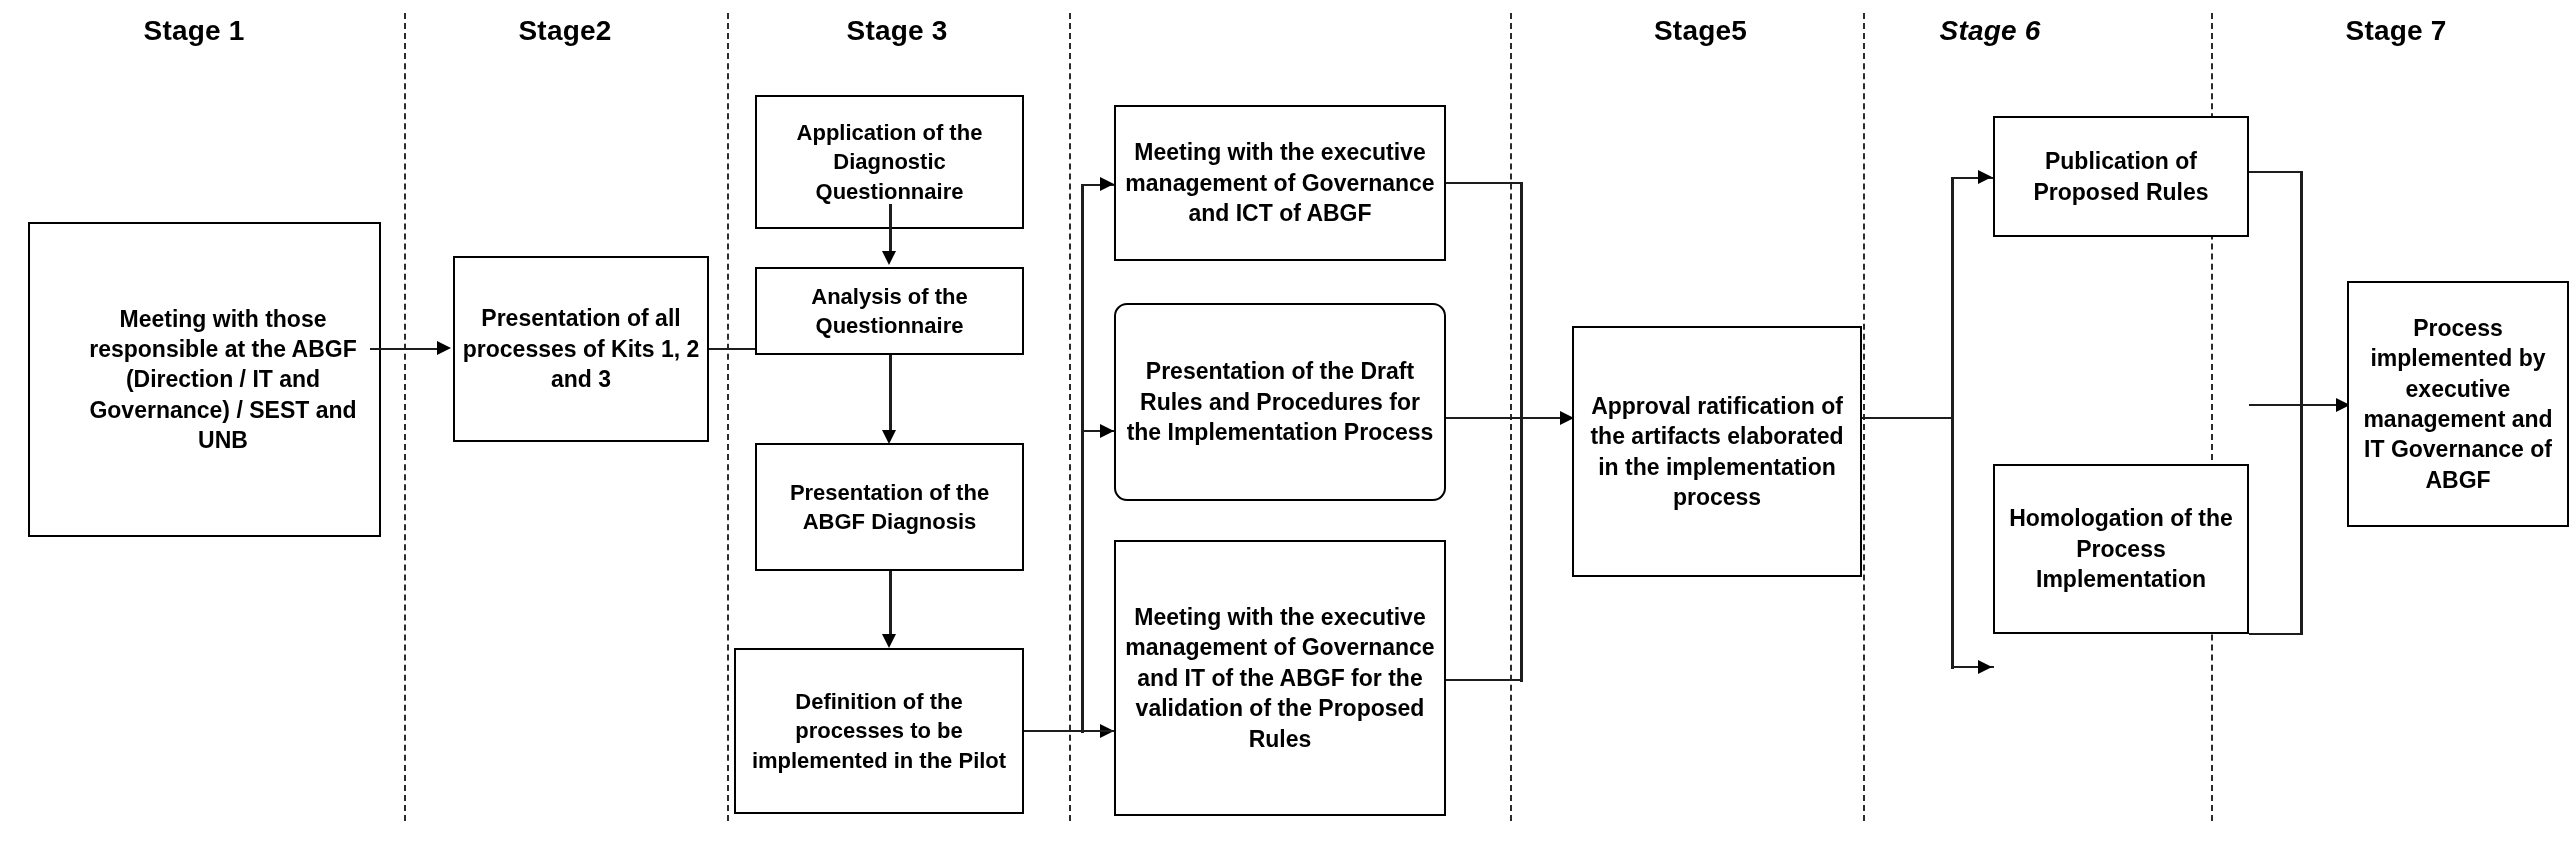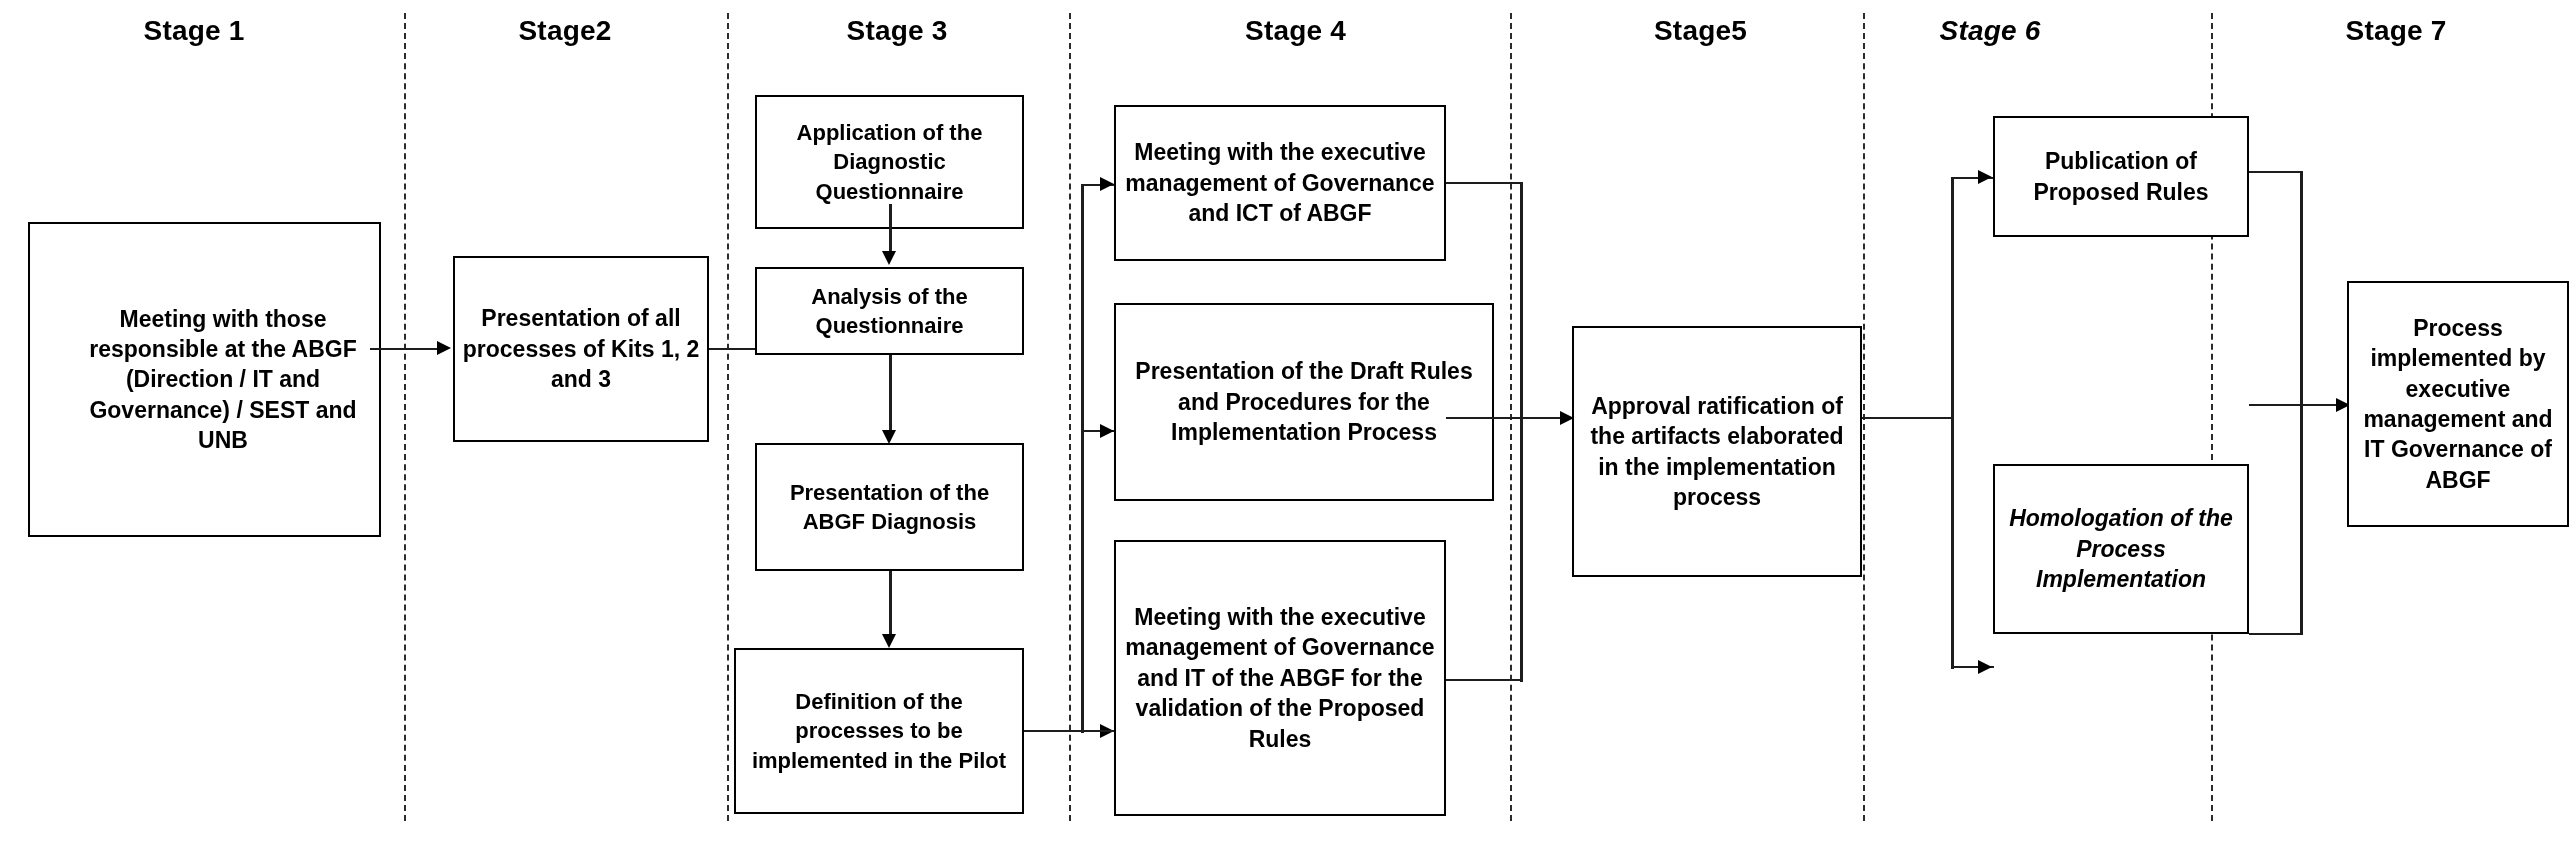--- a/index.html
+++ b/index.html
@@ -77,21 +77,20 @@
   }
 </style>
 </head>
 <body>
 
 <div id="canvas">
 
   <div class="stage-title" style="left:0px; top:15.2px; width:388px;">Stage 1</div>
   <div class="stage-title" style="left:409px; top:15.2px; width:312px;">Stage2</div>
   <div class="stage-title" style="left:731px; top:15.2px; width:332px;">Stage 3</div>
-  <div class="stage-title" style="left:1074px; top:15.2px; width:443px;">Stage 4</div>
   <div class="stage-title" style="left:1524px; top:15.2px; width:353px;">Stage5</div>
   <div class="stage-title" style="left:1824px; top:15.2px; width:332px;font-style:italic;">Stage 6</div>
   <div class="stage-title" style="left:2230px; top:15.2px; width:332px;">Stage 7</div>
 
   <div class="divider" style="left:404px;"></div>
   <div class="divider" style="left:727px;"></div>
   <div class="divider" style="left:1069px;"></div>
   <div class="divider" style="left:1510px;"></div>
   <div class="divider" style="left:1863px;"></div>
   <div class="divider" style="left:2211px;"></div>
@@ -144,21 +143,21 @@
   <div class="conn h-line" style="left:1081px; top:430px; width:36px;"></div>
   <div class="arrow-r" style="left:1100px; top:424px;"></div>
 
   <div class="arrow-r" style="left:1100px; top:724px;"></div>
   <div class="conn h-line" style="left:1081px; top:730px; width:36px;"></div>
 
   <div class="node" style="left:1114px; top:105px; width:332px; height:156px;">
     <span class="txt">Meeting with the executive management of Governance and ICT of ABGF</span>
   </div>
 
-  <div class="node" style="left:1114px; top:303px; width:380px; height:198px;">
+  <div class="node" style="left:1114px; top:303px; width:332px; height:198px;border-radius:13px;">
     <span class="txt">Presentation of the Draft Rules and Procedures for the Implementation Process</span>
   </div>
 
   <div class="node" style="left:1114px; top:540px; width:332px; height:276px;justify-content:center;">
     <span class="txt">Meeting with the executive management of Governance and IT of the ABGF for the validation of the Proposed Rules</span>
   </div>
 
   <div class="conn h-line" style="left:1446px; top:182px; width:76px;"></div>
   <div class="conn h-line" style="left:1446px; top:679px; width:76px;"></div>
   <div class="conn v-line" style="left:1520px; top:182px; width:2.8px; height:500px;"></div>
@@ -175,21 +174,21 @@
   <div class="conn h-line" style="left:1951px; top:177px; width:43px;"></div>
   <div class="arrow-r" style="left:1978px; top:170px;"></div>
 
   <div class="conn h-line" style="left:1951px; top:666px; width:43px;"></div>
   <div class="arrow-r" style="left:1978px; top:660px;"></div>
 
   <div class="node" style="left:1993px; top:116px; width:256px; height:121px;">
     <span class="txt">Publication of Proposed Rules</span>
   </div>
 
-  <div class="node" style="left:1993px; top:464px; width:256px; height:170px;font-style:italic;">
+  <div class="node" style="left:1993px; top:464px; width:256px; height:170px;">
     <span class="txt">Homologation of the Process Implementation</span>
   </div>
 
   <div class="conn h-line" style="left:2249px; top:171px; width:54px;"></div>
   <div class="conn h-line" style="left:2249px; top:633px; width:54px;"></div>
   <div class="conn v-line" style="left:2300px; top:171px; width:2.8px; height:464px;"></div>
   <div class="conn h-line" style="left:2249px; top:404px; width:96px;"></div>
   <div class="arrow-r" style="left:2336px; top:398px;"></div>
 
   <div class="node" style="left:2347px; top:281px; width:222px; height:246px;">

